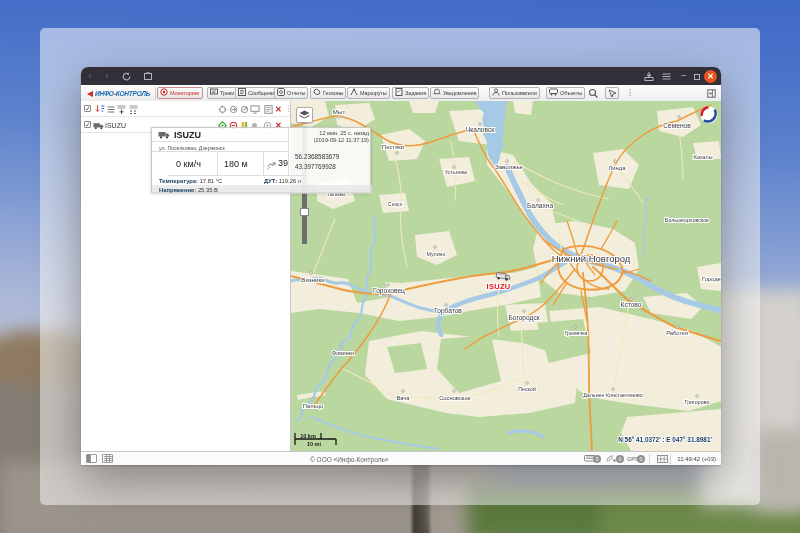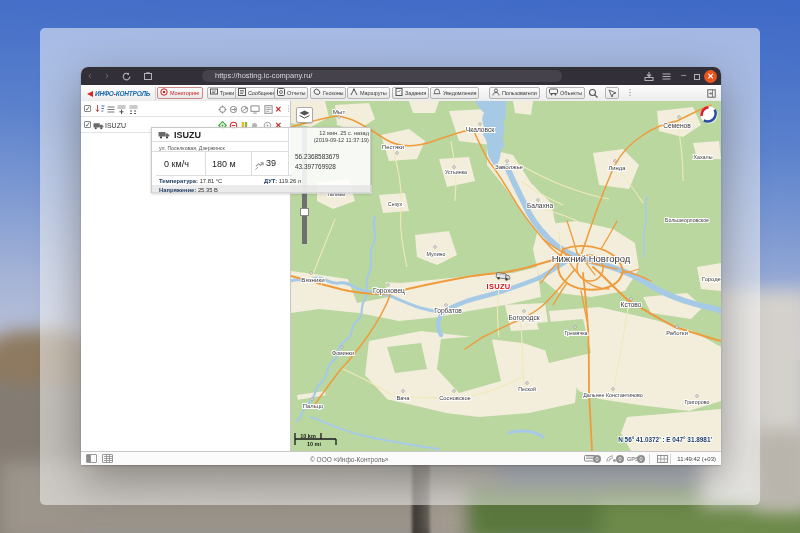--- a/index.html
+++ b/index.html
@@ -70,21 +70,20 @@
             <path d="M7.8 4.5a3.3 3.3 0 1 1-1-2.3" fill="none" stroke="#b4b2b8" stroke-width="1.1"></path>
             <path d="M7 0.5v2.2H4.8z" fill="#b4b2b8"></path>
           </svg>
         </div>
       <div class="abs" style="left:63px;top:5px;">
           <svg width="8" height="8" viewBox="0 0 8 8">
             <rect x="0.5" y="1.5" width="7" height="6" fill="none" stroke="#b4b2b8" stroke-width="1"></rect>
             <path d="M2.5 1.5V0.8h3v0.7" fill="none" stroke="#b4b2b8" stroke-width="1"></path>
           </svg>
         </div>
-      <div id="urlpill" class="abs">https://hosting.ic-company.ru/</div>
       <div class="abs" style="left:563px;top:4.5px;">
           <svg width="10" height="9" viewBox="0 0 10 9">
             <path d="M5 0v4M3 2.5L5 4.5 7 2.5" stroke="#b4b2b8" stroke-width="1.1" fill="none"></path>
             <rect x="1" y="5.5" width="8" height="3" fill="none" stroke="#b4b2b8" stroke-width="1"></rect>
           </svg>
         </div>
       <div class="abs" style="left:581px;top:6px;">
           <svg width="9" height="7" viewBox="0 0 9 7">
             <path d="M0.5 1h8M0.5 3.5h8M0.5 6h8" stroke="#b4b2b8" stroke-width="1"></path>
           </svg>
@@ -458,21 +457,21 @@
             <rect x="0.5" y="1" width="7" height="4.5" rx="0.5" fill="#6a6a6a"></rect>
             <path d="M7.5 2.5h2.5l1.2 1.8v1.2H7.5z" fill="#6a6a6a"></path>
             <circle cx="3" cy="6.4" r="1.1" fill="#444"></circle>
             <circle cx="9" cy="6.4" r="1.1" fill="#444"></circle>
           </svg>
         <div class="abs" style="left:22px;top:2px;font-size:9px;font-weight:bold;color:#222;">ISUZU</div>
       </div>
       <div class="abs" style="left:0;top:14px;width:136px;height:10px;border-bottom:1px solid #ddd;">
         <div class="abs" style="left:7px;top:2.5px;font-size:5.2px;color:#555;">ул. Поселковая, Дзержинск</div>
       </div>
-      <div class="abs" style="left:4px;top:24px;width:136px;height:24px;border-bottom:1px solid #ddd;">
+      <div class="abs" style="left:16px;top:24px;width:136px;height:24px;border-bottom:1px solid #ddd;">
         <div class="abs" style="left:8px;top:7px;font-size:9px;color:#222;">0 км/ч</div>
         <div class="abs" style="left:49px;top:0;width:1px;height:24px;background:#ddd;"></div>
         <div class="abs" style="left:56px;top:7px;font-size:9px;color:#222;">180 м</div>
         <div class="abs" style="left:95px;top:0;width:1px;height:24px;background:#ddd;"></div>
         <svg class="abs" width="11" height="11" viewBox="0 0 12 12" style="left:98px;top:8px;">
             <path d="M2 7l3-3 2 2 3-3M7 3h3v3" fill="none" stroke="#999" stroke-width="1.2"></path>
             <path d="M1.5 10.5l3-3" stroke="#999" stroke-width="1"></path>
           </svg>
         <div class="abs" style="left:110px;top:6px;font-size:9px;color:#222;">39</div>
       </div>

